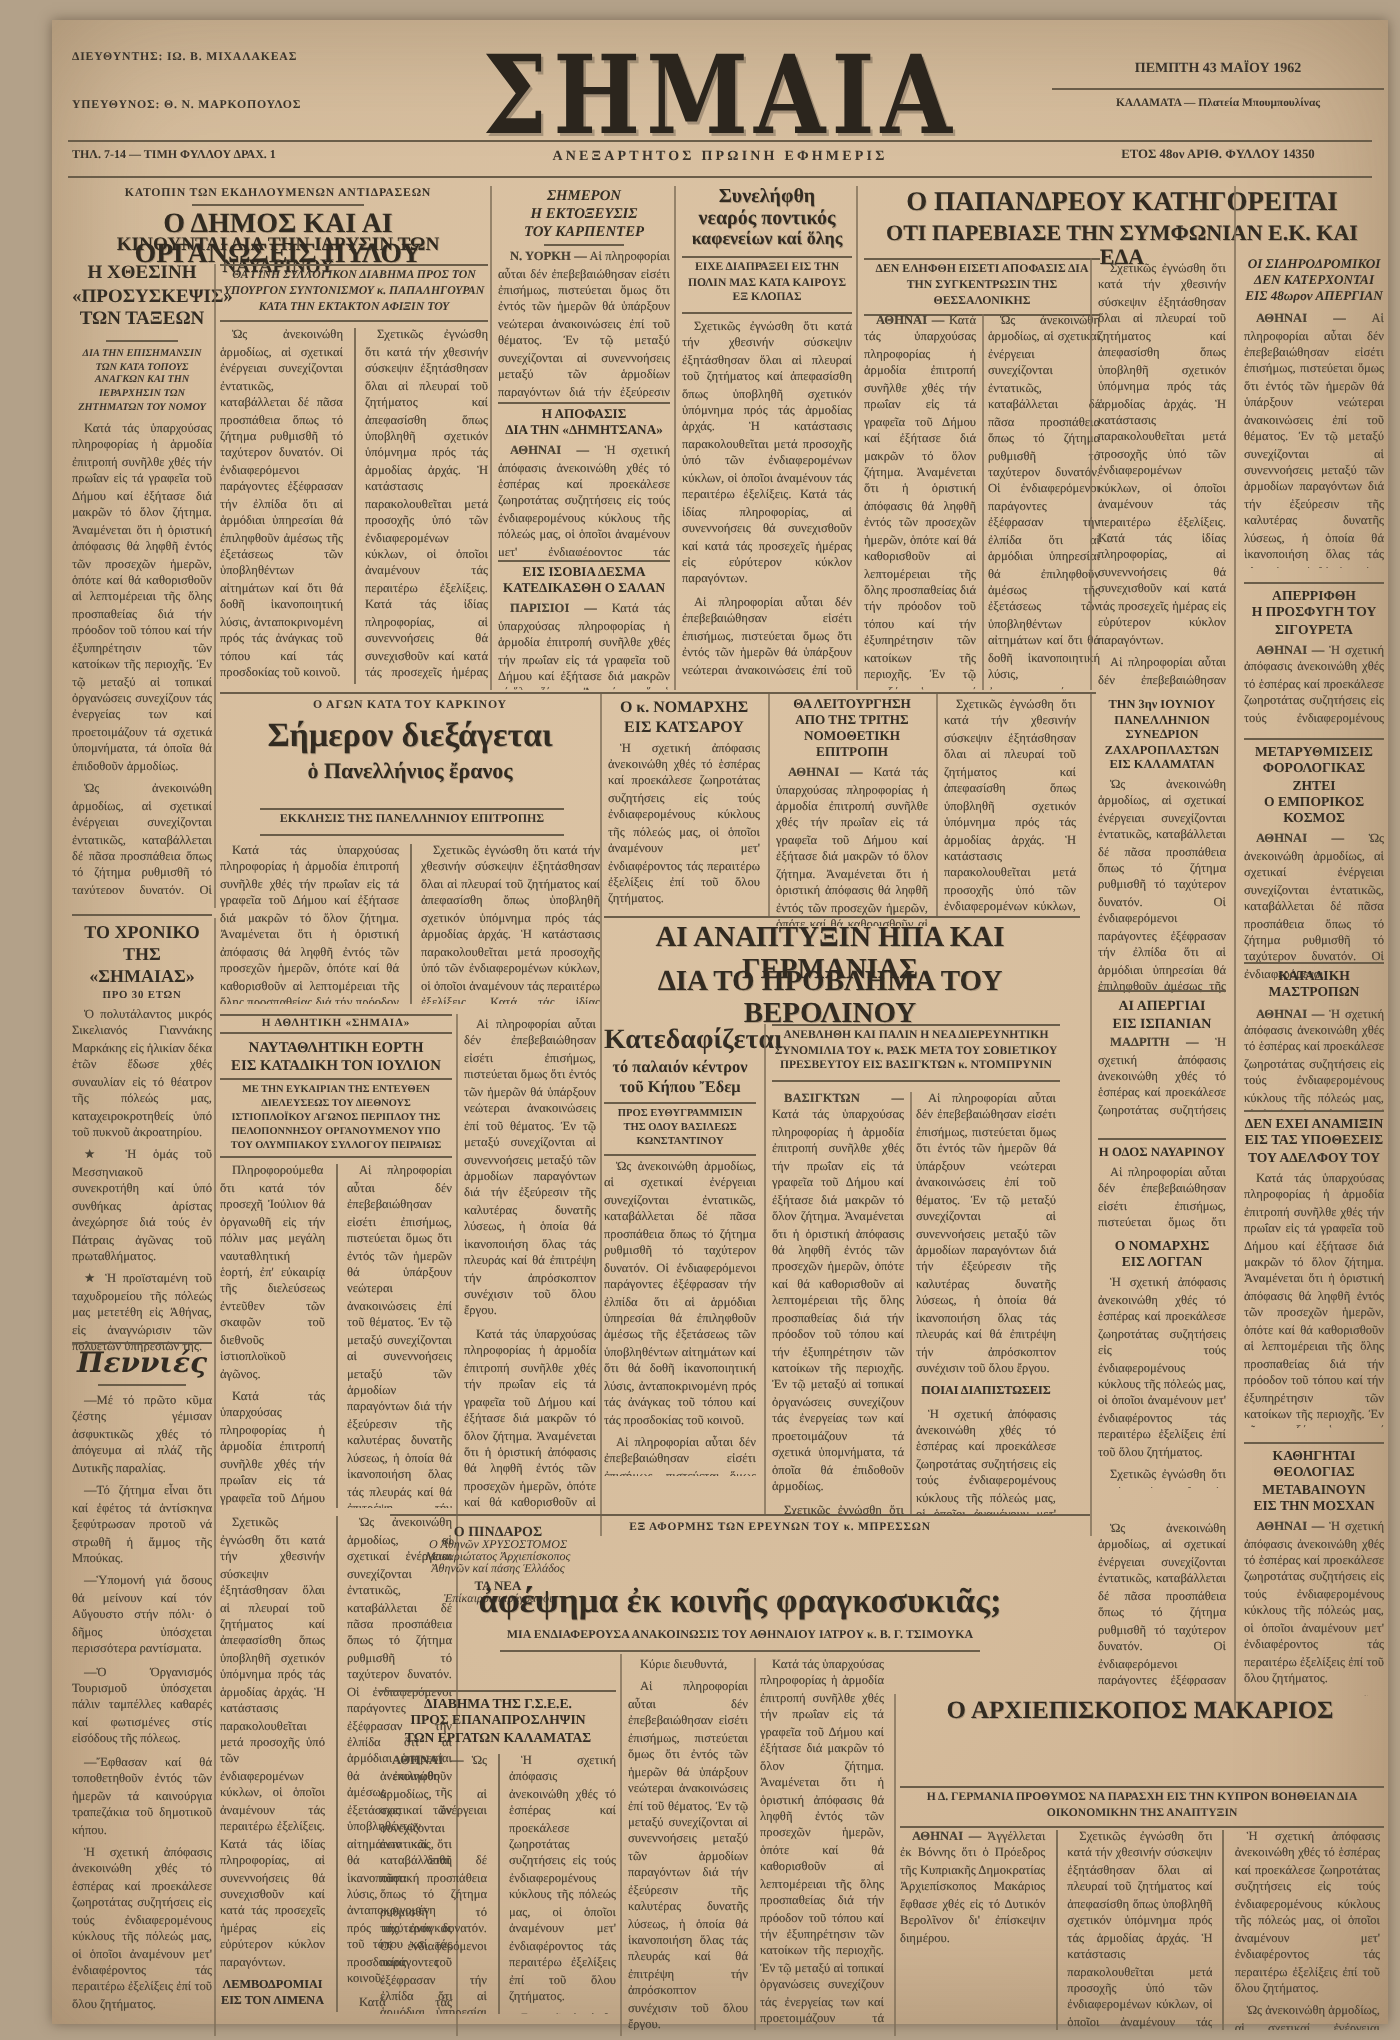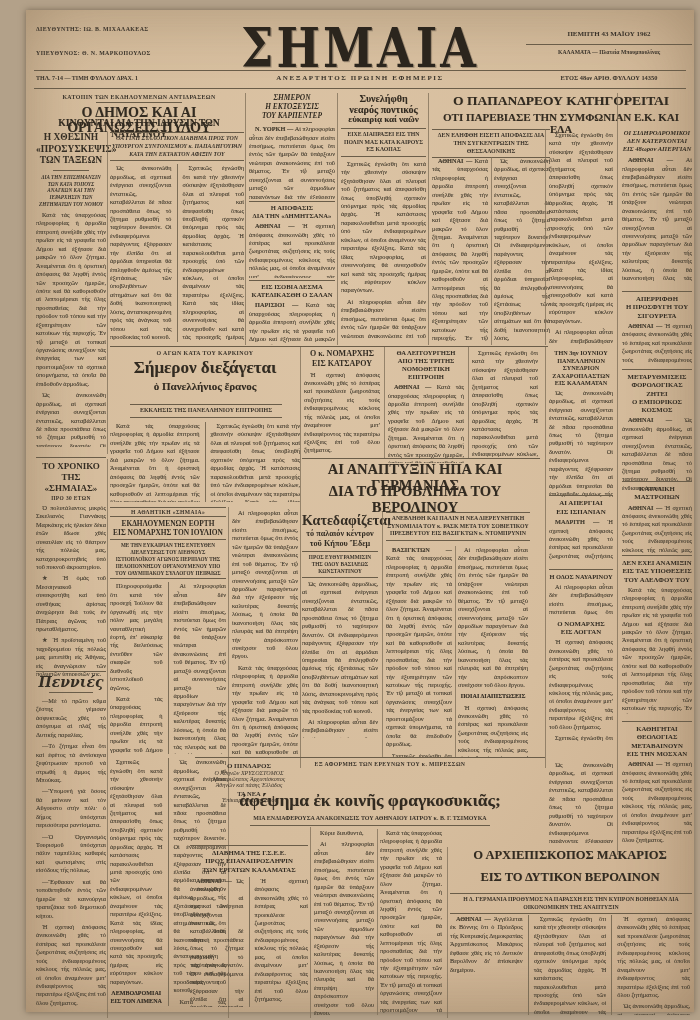--- a/index.html
+++ b/index.html
@@ -117,21 +117,21 @@
     <div class="bd" style="height:46px;margin-top:2px;">
       <p><span class="dl">ΠΑΡΙΣΙΟΙ —</span> <span>Κατά τάς ὑπαρχούσας πληροφορίας ἡ ἁρμοδία ἐπιτροπή συνῆλθε χθές τήν πρωΐαν εἰς τά γραφεῖα τοῦ Δήμου καί ἐξήτασε διά μακρῶν τό ὅλον ζήτημα. Ἀναμένεται ὅτι ἡ ὁριστική ἀπόφασις θά ληφθῆ ἐντός τῶν προσεχῶν ἡμερῶν, ὁπότε καί θά καθορισθοῦν αἱ λεπτομέρειαι τῆς ὅλης προσπαθείας διά τήν πρόοδον τοῦ τόπου καί τήν ἐξυπηρέτησιν τῶν κατοίκων τῆς περιοχῆς. Ἐν τῷ μεταξύ αἱ τοπικαί ὀργανώσεις συνεχίζουν τάς ἐνεργείας των καί προετοιμάζουν τά σχετικά ὑπομνήματα, τά ὁποῖα θά ἐπιδοθοῦν ἁρμοδίως.</span></p>
     </div>
   </div>
 
   <div class="abs v-rule" style="left:311px;top:83px;height:252px;"></div>
 
   <div class="abs" style="left:315px;top:83px;width:85px;height:252px;overflow:hidden;">
     <div class="headline" style="font-size:10px;">Συνελήφθη</div>
     <div class="headline" style="font-size:10px;">νεαρός ποντικός</div>
-    <div class="headline" style="font-size:9px;">εὐκαιρίᾳ καί ναῶν</div>
+    <div class="headline" style="font-size:9px;">καφενείων καί ὅλης</div>
     <div class="boxline subhead" style="font-size:5.8px;margin-top:3px;">ΕΙΧΕ ΔΙΑΠΡΑΞΕΙ ΕΙΣ ΤΗΝ ΠΟΛΙΝ ΜΑΣ ΚΑΤΑ ΚΑΙΡΟΥΣ ΕΞ ΚΛΟΠΑΣ</div>
     <div class="bd" style="height:178px;margin-top:3px;">
       <p>Σχετικῶς ἐγνώσθη ὅτι κατά τήν χθεσινήν σύσκεψιν ἐξητάσθησαν ὅλαι αἱ πλευραί τοῦ ζητήματος καί ἀπεφασίσθη ὅπως ὑποβληθῆ σχετικόν ὑπόμνημα πρός τάς ἁρμοδίας ἀρχάς. Ἡ κατάστασις παρακολουθεῖται μετά προσοχῆς ὑπό τῶν ἐνδιαφερομένων κύκλων, οἱ ὁποῖοι ἀναμένουν τάς περαιτέρω ἐξελίξεις. Κατά τάς ἰδίας πληροφορίας, αἱ συνεννοήσεις θά συνεχισθοῦν καί κατά τάς προσεχεῖς ἡμέρας εἰς εὐρύτερον κύκλον παραγόντων.</p>
       <p>Αἱ πληροφορίαι αὗται δέν ἐπεβεβαιώθησαν εἰσέτι ἐπισήμως, πιστεύεται ὅμως ὅτι ἐντός τῶν ἡμερῶν θά ὑπάρξουν νεώτεραι ἀνακοινώσεις ἐπί τοῦ θέματος. Ἐν τῷ μεταξύ συνεχίζονται αἱ συνεννοήσεις μεταξύ τῶν ἁρμοδίων παραγόντων διά τήν ἐξεύρεσιν τῆς καλυτέρας δυνατῆς λύσεως, ἡ ὁποία θά ἱκανοποιήση ὅλας τάς πλευράς καί θά ἐπιτρέψη τήν ἀπρόσκοπτον συνέχισιν τοῦ ὅλου ἔργου.</p>
     </div>
   </div>
 
   <div class="abs v-rule" style="left:402px;top:83px;height:252px;"></div>
 
   <div class="abs headline" style="left:406px;top:84px;width:258px;font-size:13.5px;">Ο ΠΑΠΑΝΔΡΕΟΥ ΚΑΤΗΓΟΡΕΙΤΑΙ</div>
@@ -315,22 +315,22 @@
     <p class="mini">ΠΟΙΑΙ ΔΙΑΠΙΣΤΩΣΕΙΣ</p>
     <p>Ἡ σχετική ἀπόφασις ἀνεκοινώθη χθές τό ἑσπέρας καί προεκάλεσε ζωηροτάτας συζητήσεις εἰς τούς ἐνδιαφερομένους κύκλους τῆς πόλεώς μας, οἱ ὁποῖοι ἀναμένουν μετ' ἐνδιαφέροντος τάς περαιτέρω ἐξελίξεις ἐπί τοῦ ὅλου ζητήματος.</p>
 
   </div>
 
   <div class="abs v-rule" style="left:202px;top:497px;height:511px;"></div>
   <div class="abs" style="left:84px;top:497px;width:116px;">
     <div style="border-top:1px solid #6a5d49;border-bottom:1px solid #6a5d49;padding:1px 0;">
       <div class="kick" style="font-size:5.6px;">Η ΑΘΛΗΤΙΚΗ «ΣΗΜΑΙΑ»</div>
     </div>
-    <div class="head-sm" style="font-size:7.4px;margin-top:2px;">ΕΚΔΗΛΟΥΜΕΝΩΝ ΕΟΡΤΗ</div>
-    <div class="head-sm" style="font-size:7.4px;">ΕΙΣ ΝΟΜΑΡΧΗΣ ΤΟΝ ΙΟΥΛΙΟΝ</div>
+    <div class="head-sm" style="font-size:7.4px;margin-top:2px;">ΝΑΥΤΑΘΛΗΤΙΚΗ ΕΟΡΤΗ</div>
+    <div class="head-sm" style="font-size:7.4px;">ΕΙΣ ΚΑΤΑΔΙΚΗ ΤΟΝ ΙΟΥΛΙΟΝ</div>
     <div class="boxline subhead" style="font-size:5.2px;margin-top:2px;">ΜΕ ΤΗΝ ΕΥΚΑΙΡΙΑΝ ΤΗΣ ΕΝΤΕΥΘΕΝ ΔΙΕΛΕΥΣΕΩΣ ΤΟΥ ΔΙΕΘΝΟΥΣ ΙΣΤΙΟΠΛΟΪΚΟΥ ΑΓΩΝΟΣ ΠΕΡΙΠΛΟΥ ΤΗΣ ΠΕΛΟΠΟΝΝΗΣΟΥ ΟΡΓΑΝΟΥΜΕΝΟΥ ΥΠΟ ΤΟΥ ΟΛΥΜΠΙΑΚΟΥ ΣΥΛΛΟΓΟΥ ΠΕΙΡΑΙΩΣ</div>
     <div class="cols" style="margin-top:3px;">
       <div class="bd" style="height:172px;">
         <p>Πληροφορούμεθα ὅτι κατά τόν προσεχῆ Ἰούλιον θά ὀργανωθῆ εἰς τήν πόλιν μας μεγάλη ναυταθλητική ἑορτή, ἐπ' εὐκαιρίᾳ τῆς διελεύσεως ἐντεῦθεν τῶν σκαφῶν τοῦ διεθνοῦς ἱστιοπλοϊκοῦ ἀγῶνος.</p>
         <p>Κατά τάς ὑπαρχούσας πληροφορίας ἡ ἁρμοδία ἐπιτροπή συνῆλθε χθές τήν πρωΐαν εἰς τά γραφεῖα τοῦ Δήμου καί ἐξήτασε διά μακρῶν τό ὅλον ζήτημα. Ἀναμένεται ὅτι ἡ ὁριστική ἀπόφασις θά ληφθῆ ἐντός τῶν προσεχῶν ἡμερῶν, ὁπότε καί θά καθορισθοῦν αἱ λεπτομέρειαι τῆς ὅλης προσπαθείας διά τήν πρόοδον τοῦ τόπου καί τήν ἐξυπηρέτησιν τῶν κατοίκων τῆς περιοχῆς. Ἐν τῷ μεταξύ αἱ τοπικαί ὀργανώσεις συνεχίζουν τάς ἐνεργείας των καί προετοιμάζουν τά σχετικά ὑπομνήματα, τά ὁποῖα θά ἐπιδοθοῦν ἁρμοδίως.</p>
       </div>
       <div class="bd" style="height:172px;">
         <p>Αἱ πληροφορίαι αὗται δέν ἐπεβεβαιώθησαν εἰσέτι ἐπισήμως, πιστεύεται ὅμως ὅτι ἐντός τῶν ἡμερῶν θά ὑπάρξουν νεώτεραι ἀνακοινώσεις ἐπί τοῦ θέματος. Ἐν τῷ μεταξύ συνεχίζονται αἱ συνεννοήσεις μεταξύ τῶν ἁρμοδίων παραγόντων διά τήν ἐξεύρεσιν τῆς καλυτέρας δυνατῆς λύσεως, ἡ ὁποία θά ἱκανοποιήση ὅλας τάς πλευράς καί θά ἐπιτρέψη τήν ἀπρόσκοπτον συνέχισιν τοῦ ὅλου ἔργου.</p>
       </div>
     </div>
@@ -389,21 +389,20 @@
     <p>Αἱ πληροφορίαι αὗται δέν ἐπεβεβαιώθησαν εἰσέτι ἐπισήμως, πιστεύεται ὅμως ὅτι ἐντός τῶν ἡμερῶν θά ὑπάρξουν νεώτεραι ἀνακοινώσεις ἐπί τοῦ θέματος. Ἐν τῷ μεταξύ συνεχίζονται αἱ συνεννοήσεις μεταξύ τῶν ἁρμοδίων παραγόντων διά τήν ἐξεύρεσιν τῆς καλυτέρας δυνατῆς λύσεως, ἡ ὁποία θά ἱκανοποιήση ὅλας τάς πλευράς καί θά ἐπιτρέψη τήν ἀπρόσκοπτον συνέχισιν τοῦ ὅλου ἔργου.</p>
   </div>
   <div class="abs v-rule" style="left:351px;top:819px;height:186px;"></div>
   <div class="abs bd" style="left:354px;top:819px;width:62px;height:186px;">
     <p>Κατά τάς ὑπαρχούσας πληροφορίας ἡ ἁρμοδία ἐπιτροπή συνῆλθε χθές τήν πρωΐαν εἰς τά γραφεῖα τοῦ Δήμου καί ἐξήτασε διά μακρῶν τό ὅλον ζήτημα. Ἀναμένεται ὅτι ἡ ὁριστική ἀπόφασις θά ληφθῆ ἐντός τῶν προσεχῶν ἡμερῶν, ὁπότε καί θά καθορισθοῦν αἱ λεπτομέρειαι τῆς ὅλης προσπαθείας διά τήν πρόοδον τοῦ τόπου καί τήν ἐξυπηρέτησιν τῶν κατοίκων τῆς περιοχῆς. Ἐν τῷ μεταξύ αἱ τοπικαί ὀργανώσεις συνεχίζουν τάς ἐνεργείας των καί προετοιμάζουν τά σχετικά ὑπομνήματα, τά ὁποῖα θά ἐπιδοθοῦν ἁρμοδίως.</p>
 
   </div>
 
   <div class="abs v-rule" style="left:421px;top:837px;height:171px;"></div>
   <div class="abs headline" style="left:424px;top:839px;width:240px;font-size:12.5px;">Ο ΑΡΧΙΕΠΙΣΚΟΠΟΣ ΜΑΚΑΡΙΟΣ</div>
-  <div class="abs headline" style="left:424px;top:861px;width:240px;font-size:12.5px;">ΕΙΣ ΤΟ ΔΥΤΙΚΟΝ ΒΕΡΟΛΙΝΟΝ</div>
   <div class="abs boxline subhead" style="left:424px;top:883px;width:240px;font-size:5.8px;">Η Δ. ΓΕΡΜΑΝΙΑ ΠΡΟΘΥΜΟΣ ΝΑ ΠΑΡΑΣΧΗ ΕΙΣ ΤΗΝ ΚΥΠΡΟΝ ΒΟΗΘΕΙΑΝ ΔΙΑ ΟΙΚΟΝΟΜΙΚΗΝ ΤΗΣ ΑΝΑΠΤΥΞΙΝ</div>
   <div class="abs" style="left:424px;top:905px;width:240px;">
     <div class="cols">
       <div class="bd" style="height:100px;">
         <p><span class="dl">ΑΘΗΝΑΙ —</span> <span>Ἀγγέλλεται ἐκ Βόννης ὅτι ὁ Πρόεδρος τῆς Κυπριακῆς Δημοκρατίας Ἀρχιεπίσκοπος Μακάριος ἔφθασε χθές εἰς τό Δυτικόν Βερολῖνον δι' ἐπίσκεψιν διημέρου.</span></p>
       </div>
       <div class="bd" style="height:100px;">
         <p>Σχετικῶς ἐγνώσθη ὅτι κατά τήν χθεσινήν σύσκεψιν ἐξητάσθησαν ὅλαι αἱ πλευραί τοῦ ζητήματος καί ἀπεφασίσθη ὅπως ὑποβληθῆ σχετικόν ὑπόμνημα πρός τάς ἁρμοδίας ἀρχάς. Ἡ κατάστασις παρακολουθεῖται μετά προσοχῆς ὑπό τῶν ἐνδιαφερομένων κύκλων, οἱ ὁποῖοι ἀναμένουν τάς περαιτέρω ἐξελίξεις. Κατά τάς ἰδίας πληροφορίας, αἱ συνεννοήσεις θά συνεχισθοῦν καί κατά τάς προσεχεῖς ἡμέρας εἰς εὐρύτερον κύκλον παραγόντων.</p>
       </div>
       <div class="bd" style="height:100px;">

